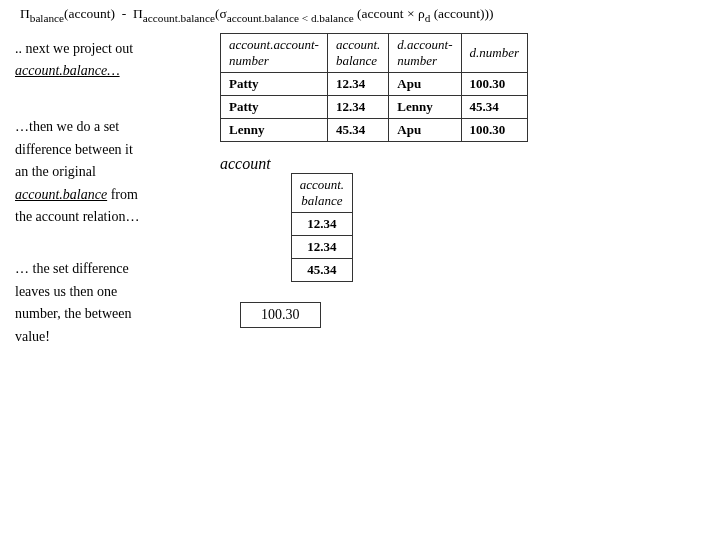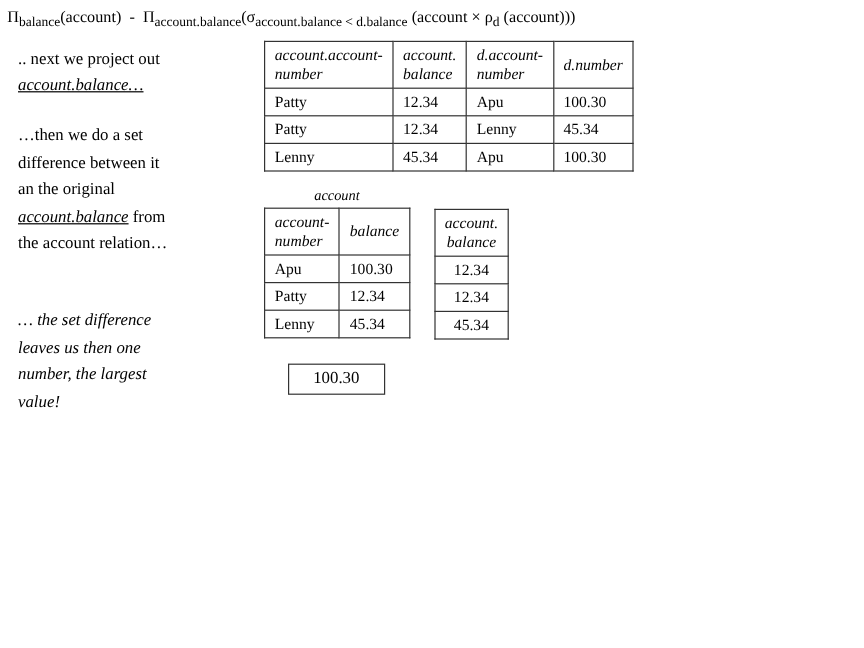--- a/index.html
+++ b/index.html
@@ -42,20 +42,21 @@
     
     table {
       border-collapse: collapse;
       font-size: 13px;
     }
 
     table td, table th {
       border: 1px solid #333;
       padding: 3px 8px;
       text-align: left;
+      font-weight: bold;
     }
 
     table th {
       font-weight: normal;
       font-style: italic;
       background: #fff;
     }
 
     .top-table-container {
       margin-top: 5px;
@@ -68,49 +69,48 @@
       align-items: flex-start;
     }
 
     .account-table-container {
       display: flex;
       flex-direction: column;
     }
 
     .account-label {
       font-style: italic;
-      font-size: 12px;
+      font-size: 16px;
       text-align: center;
       margin-bottom: 2px;
     }
 
     .result-box {
       border: 1px solid #333;
       padding: 4px 20px;
       font-size: 14px;
       text-align: center;
       display: inline-block;
       margin-top: 8px;
       margin-left: 10px;
     }
 
     .left-text-block1 {
       margin-top: 0;
     }
     .left-text-block2 {
-      margin-top: 20px;
+      margin-top: 34px;
     }
     .left-text-block3 {
-      margin-top: 42px;
-      font-style: italic;
+      margin-top: 30px;
     }
 
     .formula-line {
       font-size: 13.5px;
-      padding: 6px 12px 4px 6px;
+      padding: 6px 12px 4px 20px;
     }
   </style>
 </head>
 <body>
 
 <div class="formula-line">
   <span>
     Π<sub>balance</sub>(account) &nbsp;-&nbsp; Π<sub>account.balance</sub>(σ<sub>account.balance &lt; d.balance</sub> (account × ρ<sub>d</sub> (account)))
   </span>
 </div>
@@ -129,21 +129,21 @@
         <span>an the original</span><br>
         <span class="italic">account.balance</span>
         <span>from</span><br>
         <span>the account relation…</span>
       </span>
     </div>
     <div class="left-text-block3">
       <span>
         <span>… the set difference</span><br>
         <span>leaves us then one</span><br>
-        <span>number, the largest</span><br>
+        <span>number, the between</span><br>
         <span>value!</span>
       </span>
     </div>
   </div>
 
   <div class="right-section">
 
     <div class="top-table-container">
       <table>
         <thead>
@@ -174,42 +174,20 @@
               <td>100.30</td>
             </tr>
           </tbody>
       </table>
     </div>
 
     <div class="bottom-section">
 
       <div class="account-table-container">
         <div class="account-label">account</div>
-        <table>
-          <thead>
-            <tr>
-              <th>account-<br>number</th>
-              <th>balance</th>
-            </tr>
-          </thead>
-          <tbody id="account-table-body">
-          <tr>
-                <td>Apu</td>
-                <td>100.30</td>
-              </tr>
-              <tr>
-                <td>Patty</td>
-                <td>12.34</td>
-              </tr>
-              <tr>
-                <td>Lenny</td>
-                <td>45.34</td>
-              </tr>
-            </tbody>
-        </table>
       </div>
 
       <div style="margin-top:18px;">
         <table>
           <thead>
             <tr>
               <th style="text-align:center;">account.<br>balance</th>
             </tr>
           </thead>
           <tbody id="balance-col-body">

